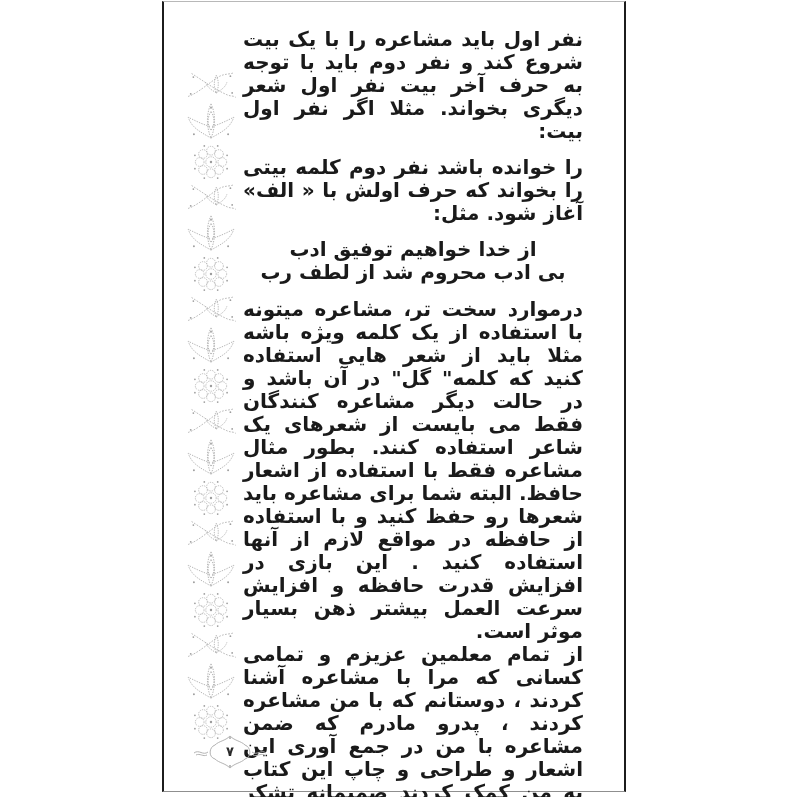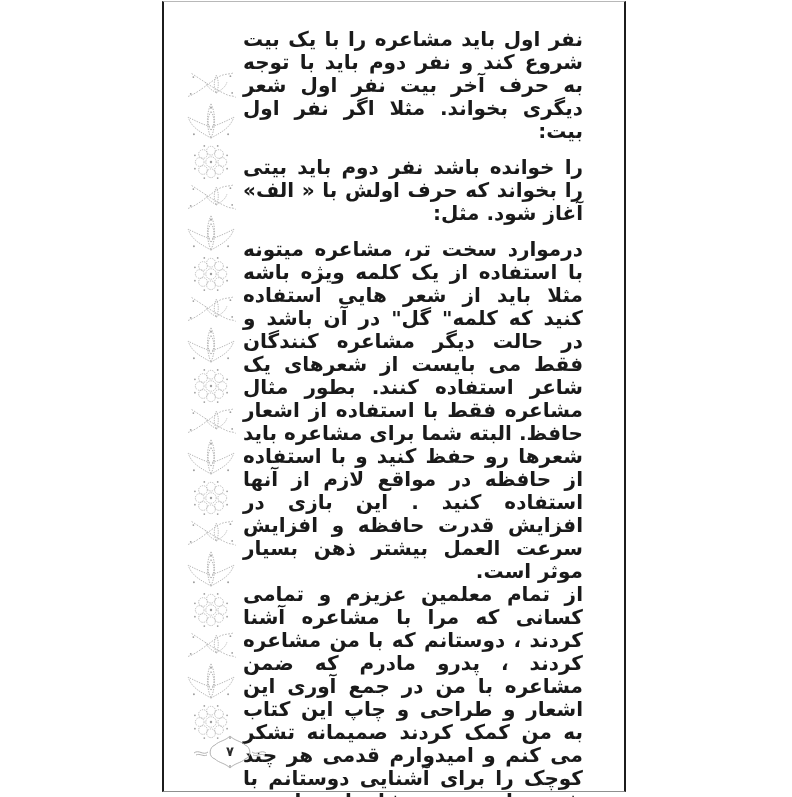--- a/index.html
+++ b/index.html
@@ -183,22 +183,26 @@
     <svg width="42" height="40">
         <use href="#m-rosette"></use>
       </svg>
   </div>
 </div>
 
 <div class="text-column">
   <p class="para">نفر اول باید مشاعره را با یک بیت شروع کند و نفر دوم باید با توجه به حرف آخر بیت نفر اول شعر دیگری بخواند. مثلا اگر نفر اول بیت:</p>
 
 
-  <p class="para">را خوانده باشد نفر دوم باید بیتی را بخواند که حرف اولش با « الف» آغاز شود. مثل:</p>
-
+  <p class="para">را خوانده باشد نفر دوم کلمه بیتی را بخواند که حرف اولش با « الف» آغاز شود. مثل:</p>
+
+  <div class="couplet">
+    <span class="verse">از خدا خواهیم توفیق ادب</span>
+    <span class="verse">بی ادب محروم شد از لطف رب</span>
+  </div>
 
   <p class="para no-gap">درموارد سخت تر، مشاعره میتونه با استفاده از یک کلمه ویژه باشه مثلا باید از شعر هایی استفاده کنید که کلمه" گل" در آن باشد و در حالت دیگر مشاعره کنندگان فقط می بایست از شعرهای یک شاعر استفاده کنند. بطور مثال مشاعره فقط با استفاده از اشعار حافظ. البته شما برای مشاعره باید شعرها رو حفظ کنید و با استفاده از حافظه در مواقع لازم از آنها استفاده کنید . این بازی در افزایش قدرت حافظه و افزایش سرعت العمل بیشتر ذهن بسیار موثر است.</p>
   <p class="para no-gap">از تمام معلمین عزیزم و تمامی کسانی که مرا با مشاعره آشنا کردند ، دوستانم که با من مشاعره کردند ، پدرو مادرم که ضمن مشاعره با من در جمع آوری این اشعار و طراحی و چاپ این کتاب به من کمک کردند  صمیمانه تشکر می کنم و امیدوارم قدمی هر چند کوچک را برای آشنایی دوستانم با شعر پارسی و شاعران پارسی زبان برداشته باشم.</p>
 
 </div>
 
 <div class="page-number-wrap">
   <svg width="78" height="38">
       <use href="#m-cartouche"></use>
     </svg>

